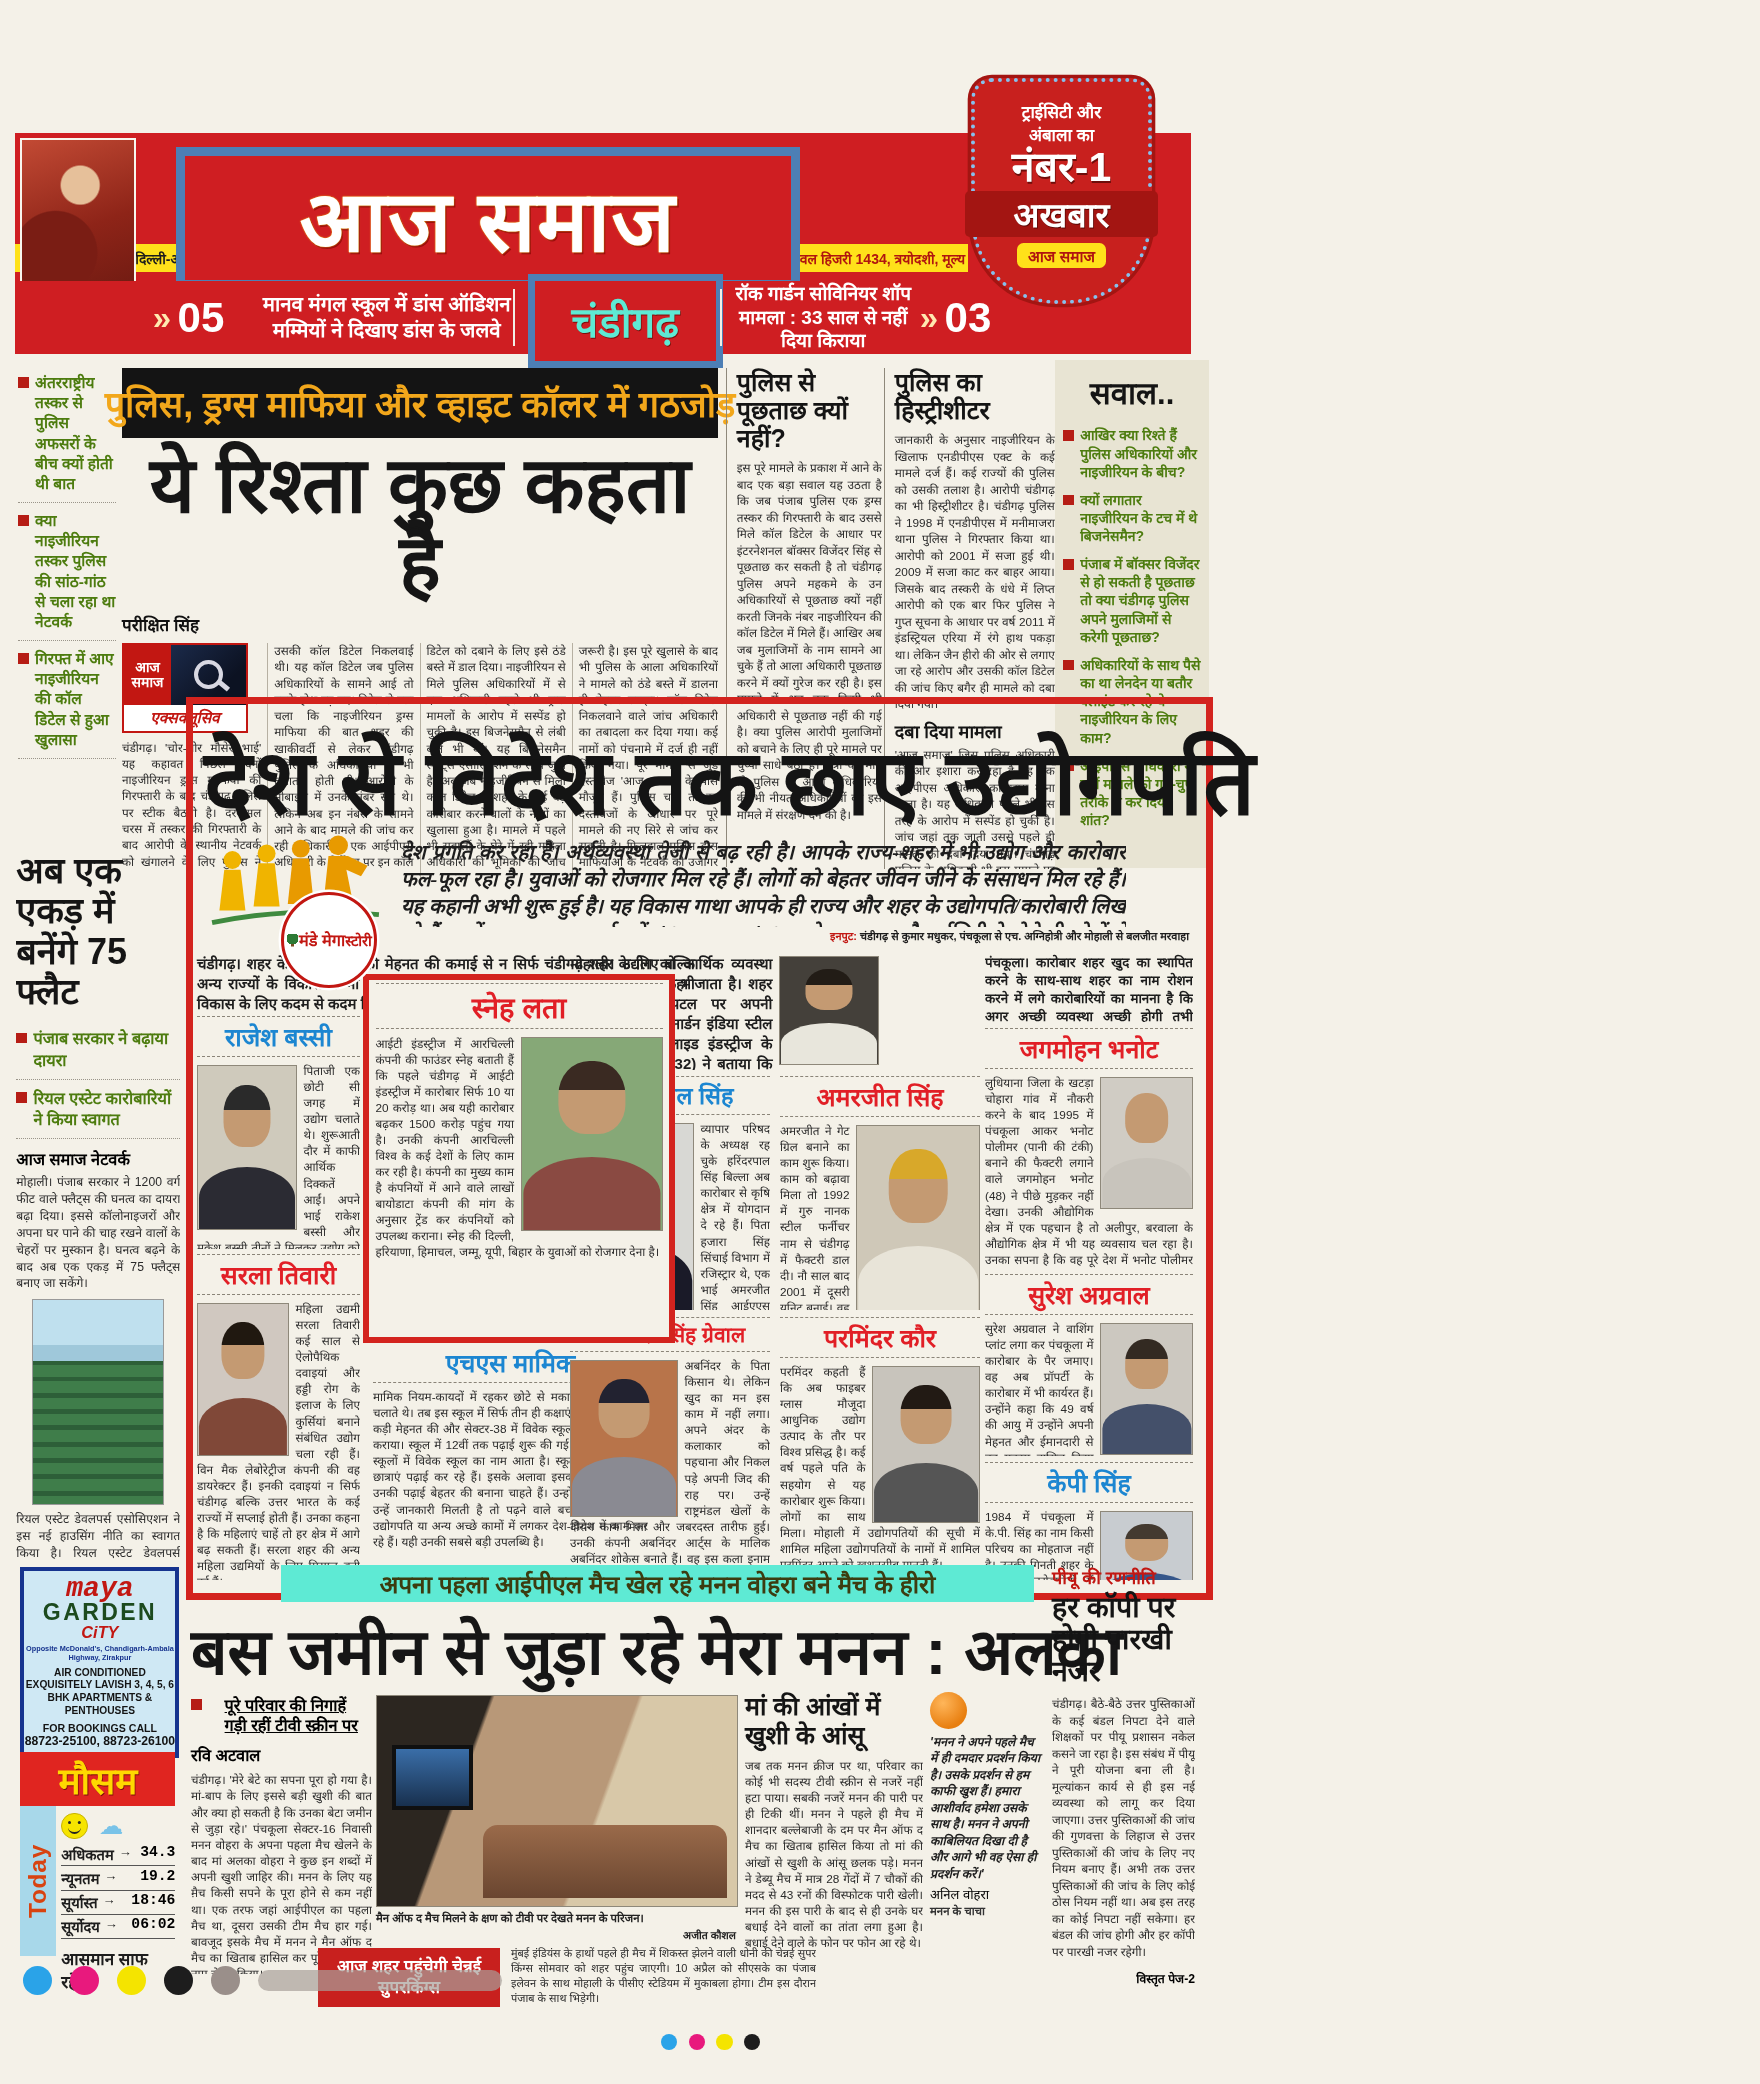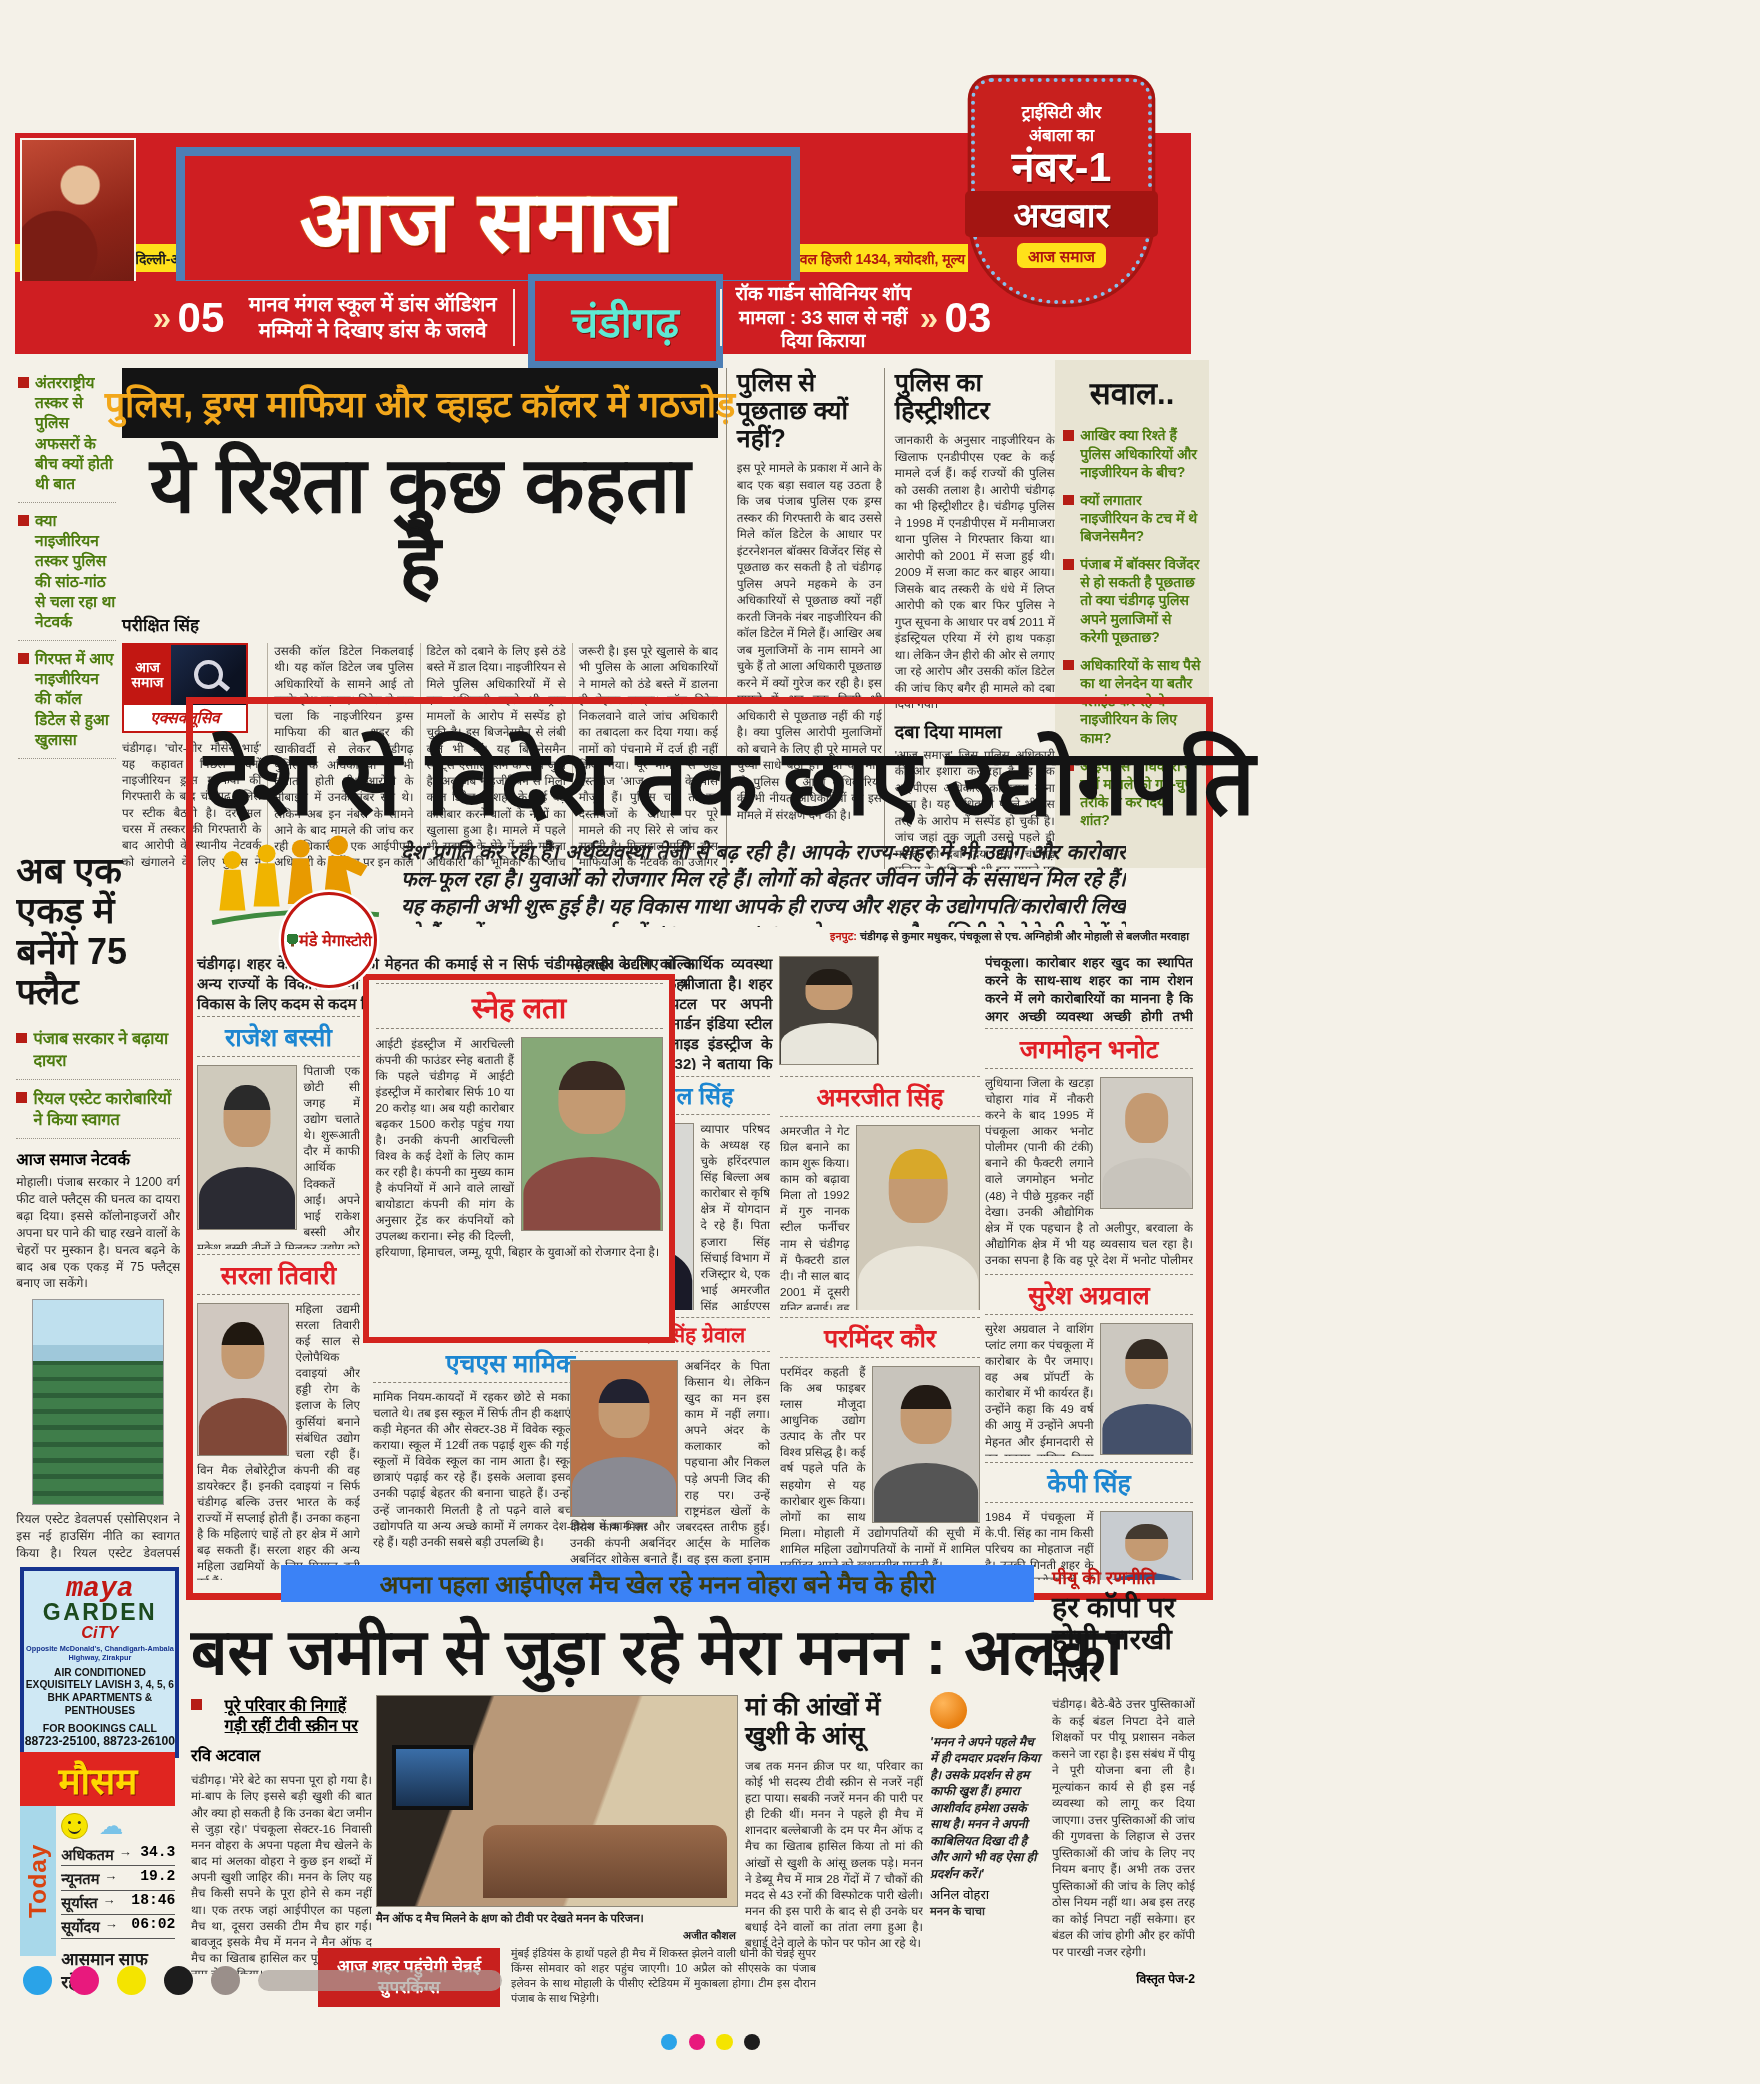--- a/index.html
+++ b/index.html
@@ -105,21 +105,21 @@
   .ph{border:0.8px solid #8e887a;position:relative;overflow:hidden;background:var(--bg,#ccc8bc);}
   .ph::before{content:"";position:absolute;top:12%;left:50%;transform:translateX(-50%);width:48%;height:38%;
     border-radius:46% 46% 40% 40%;background:linear-gradient(var(--turban,#332a22) 40%,#c49a72 40%);}
   .ph::after{content:"";position:absolute;bottom:0;left:50%;transform:translateX(-50%);width:98%;height:38%;
     border-radius:50% 50% 0 0;background:var(--body,#444);}
   .ph-l{float:left;margin:1.6px 6.5px 1.6px 0;}
   .ph-r{float:right;margin:1.6px 0 1.6px 6.5px;}
   .snehbox{left:363px;top:974px;width:287px;height:350px;border:6.5px solid #d3231e;background:#f4f1e8;padding:3.3px 6.5px;z-index:3;}
 
   
-  .ipl-kick{left:281px;top:1565px;width:753px;height:37px;background:#3b82f6;display:flex;align-items:center;justify-content:center;}
+  .ipl-kick{left:281px;top:1565px;width:753px;height:37px;background:#5eead4;display:flex;align-items:center;justify-content:center;}
   .ipl-kick span{color:#3c3c10;font-size:24.4px;font-weight:800;}
   .ipl-head{left:191px;top:1606px;width:851px;font-size:64px;font-weight:800;color:#161616;text-align:center;white-space:nowrap;}
   .ipl-left{left:191px;top:1695px;width:181px;}
   .ipl-left .lead{display:flex;gap:23px;text-decoration:underline;}
   .ipl-left .lead .bt{font-size:16.3px;font-weight:800;line-height:1.25;}
   .rv{font-size:16.3px;font-weight:800;margin:8.1px 0 6.5px;}
   .ipl-body{font-size:11.8px;line-height:1.37;color:#2a2a2a;height:202px;}
   .fam{left:376px;top:1695px;width:360px;height:210px;border:0.8px solid #8e887a;
     background:linear-gradient(110deg,#2c2620 0 26%,#b89878 27% 60%,#d8c8a8 61% 100%);}
   .fam .tv{position:absolute;left:14.7px;top:49px;width:73px;height:57px;background:linear-gradient(#3a6ea8,#18304e);border:4.9px solid #101010;}
@@ -196,21 +196,21 @@
     <div class="b3">नंबर-1</div>
     <div class="b4">अखबार</div>
     <div class="pill">आज समाज</div>
   </div>
 
   <div class="abs teasers">
     <div class="t-item" style="left:138px;">
       <span class="chev">»</span>
       <span class="t-num">05</span>
     </div>
-    <div class="t-item" style="left:232px;width:252px;justify-content:center;">
+    <div class="t-item" style="left:246px;width:252px;justify-content:center;">
       <span class="t-txt">मानव मंगल स्कूल में डांस ऑडिशन मम्मियों ने दिखाए डांस के जलवे</span>
     </div>
     <div class="vline" style="left:498px;"></div>
     <div class="edition">
       <span class="edition-txt">चंडीगढ़</span>
     </div>
     <div class="vline" style="left:705px;"></div>
     <div class="t-item" style="left:715px;width:187px;justify-content:center;">
       <span class="t-txt" style="font-size:19px;">रॉक गार्डन सोविनियर शॉप मामला : 33 साल से नहीं दिया किराया</span>
     </div>

